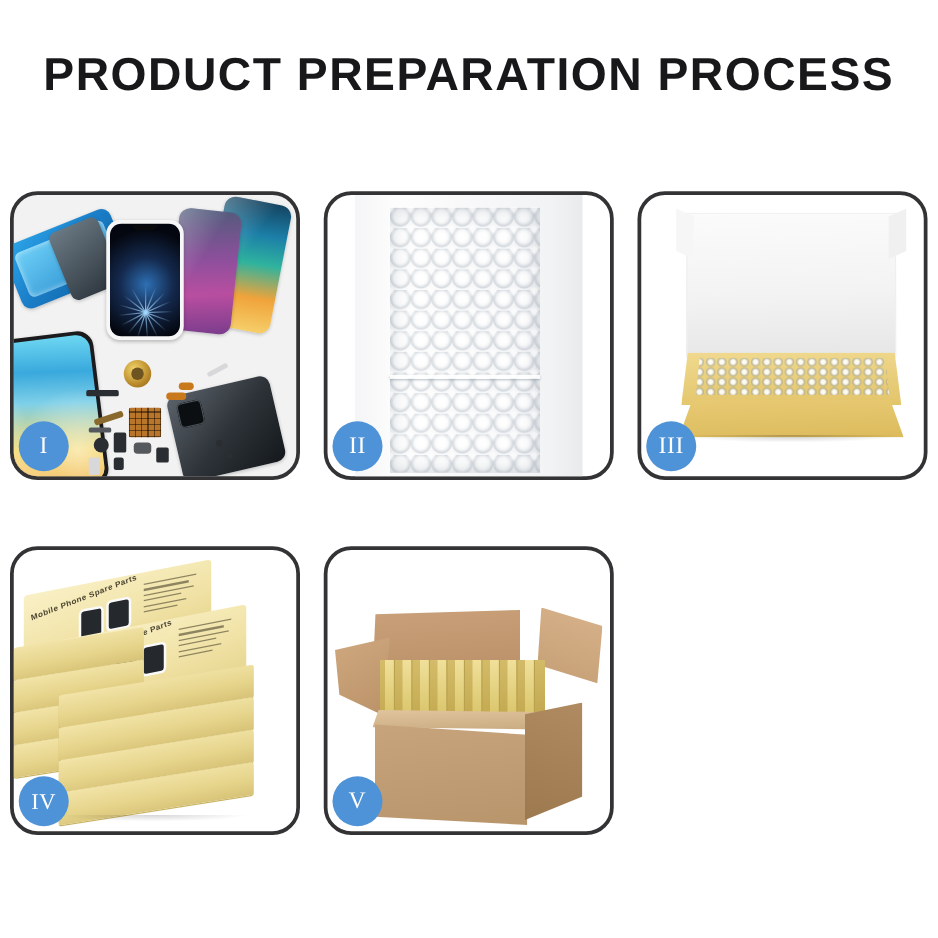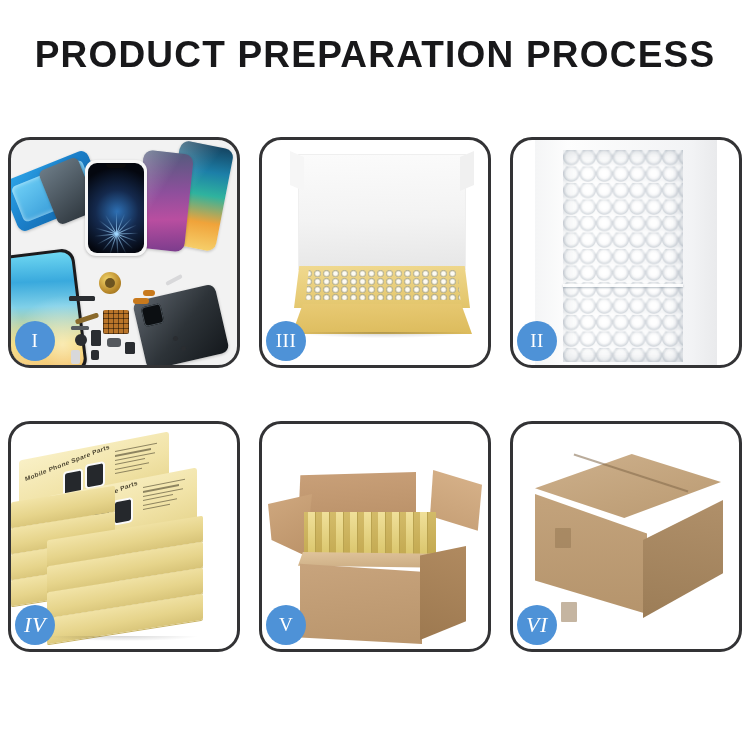--- a/index.html
+++ b/index.html
@@ -4,21 +4,21 @@
 <style>
   html,body{margin:0;padding:0;}
   body{
     width:750px;height:750px;background:#ffffff;
     font-family:"Liberation Sans", sans-serif;
     overflow:hidden;position:relative;
   }
   .page{width:750px;height:750px;position:relative;}
 
   
-  .header{padding-top:36px;text-align:center;}
+  .header{padding-top:25px;text-align:center;margin-top:16px;}
   .title{
     font-size:37px;font-weight:bold;letter-spacing:1.2px;
     color:#18181a;line-height:1.05;white-space:nowrap;
     font-family:"Liberation Sans", sans-serif;
   }
   .subtitle{
     margin-top:11px;font-size:15.5px;color:#1e1e20;
     letter-spacing:.15px;white-space:nowrap;
   }
 
@@ -43,21 +43,21 @@
 
   .badge{
     position:absolute;left:4px;bottom:4px;
     width:40px;height:40px;border-radius:50%;
     background:#4e92d7;
     display:flex;align-items:center;justify-content:center;
     color:#ffffff;font-family:"Liberation Serif", serif;
     font-size:19px;letter-spacing:.5px;
     z-index:40;
   }
-  .badge.wide{font-size:22px;font-style:italic;}
+  .badge.wide{font-size:18px;}
 
   
   .p1{background:#f2f2f2;}
   .ph{position:absolute;border-radius:9px;overflow:hidden;
       box-shadow:0 1px 3px rgba(0,0,0,.22);}
   
   .ph-blue{
     left:-4px;top:24px;width:92px;height:54px;border-radius:8px;
     background:linear-gradient(150deg,#2da7ea 0%,#1b7fc9 45%,#0e5f9e 100%);
     transform:rotate(-22deg);
@@ -395,38 +395,38 @@
           <div class="flex-cable" style="left:6px;top:40px;transform:rotate(-18deg)"></div>
           <div class="pt w" style="left:96px;top:2px;width:18px;height:4px;border-radius:2px;transform:rotate(-28deg)"></div>
           <div class="pt" style="left:104px;top:60px;width:5px;height:5px;border-radius:50%;"></div>
           <div class="pt" style="left:112px;top:70px;width:5px;height:5px;border-radius:50%;"></div>
         </div>
 
       </div>
       <div class="badge">I</div>
     </div>
 
+    <div class="panel p2">
+      <div class="panel-inner">
+        <div class="bw-bg"></div>
+        <div class="bw"></div>
+        <div class="bw-seam"></div>
+      </div>
+      <div class="badge">II</div>
+    </div>
+
     <div class="panel p3">
       <div class="panel-inner">
         <div class="lid"></div>
         <div class="tray-rim"></div>
         <div class="tray-bubbles"></div>
         <div class="tray-front"></div>
         <div class="tray-shadow"></div>
       </div>
       <div class="badge">III</div>
-    </div>
-
-    <div class="panel p2">
-      <div class="panel-inner">
-        <div class="bw-bg"></div>
-        <div class="bw"></div>
-        <div class="bw-seam"></div>
-      </div>
-      <div class="badge">II</div>
     </div>
 
     <div class="panel p4">
       <div class="panel-inner">
         <div class="stack">
 
           <div class="lid-top" style="left:14px;top:4px;">
             <div class="brand">Mobile Phone Spare Parts</div>
             <div class="sc" style="left:46px;top:22px;"></div>
             <div class="sc" style="left:68px;top:19px;"></div>
@@ -486,26 +486,15 @@
             <i style="left:102px"></i>
             <i style="left:116px"></i>
         </div>
         <div class="ct ct-rim"></div>
         <div class="ct ct-front"></div>
         <div class="ct ct-side"></div>
       </div>
       <div class="badge">V</div>
     </div>
 
-    <div class="panel p6">
-      <div class="panel-inner">
-        <div class="bx-top"></div>
-        <div class="bx-top-seam"></div>
-        <div class="bx-left"></div>
-        <div class="bx-right"></div>
-        <div class="tape" style="left:42px;top:104px;"></div>
-        <div class="tape" style="left:48px;top:178px;"></div>
-      </div>
-      <div class="badge wide">VI</div>
-    </div>
 
   </div>
 </div>
 
 </body></html>

